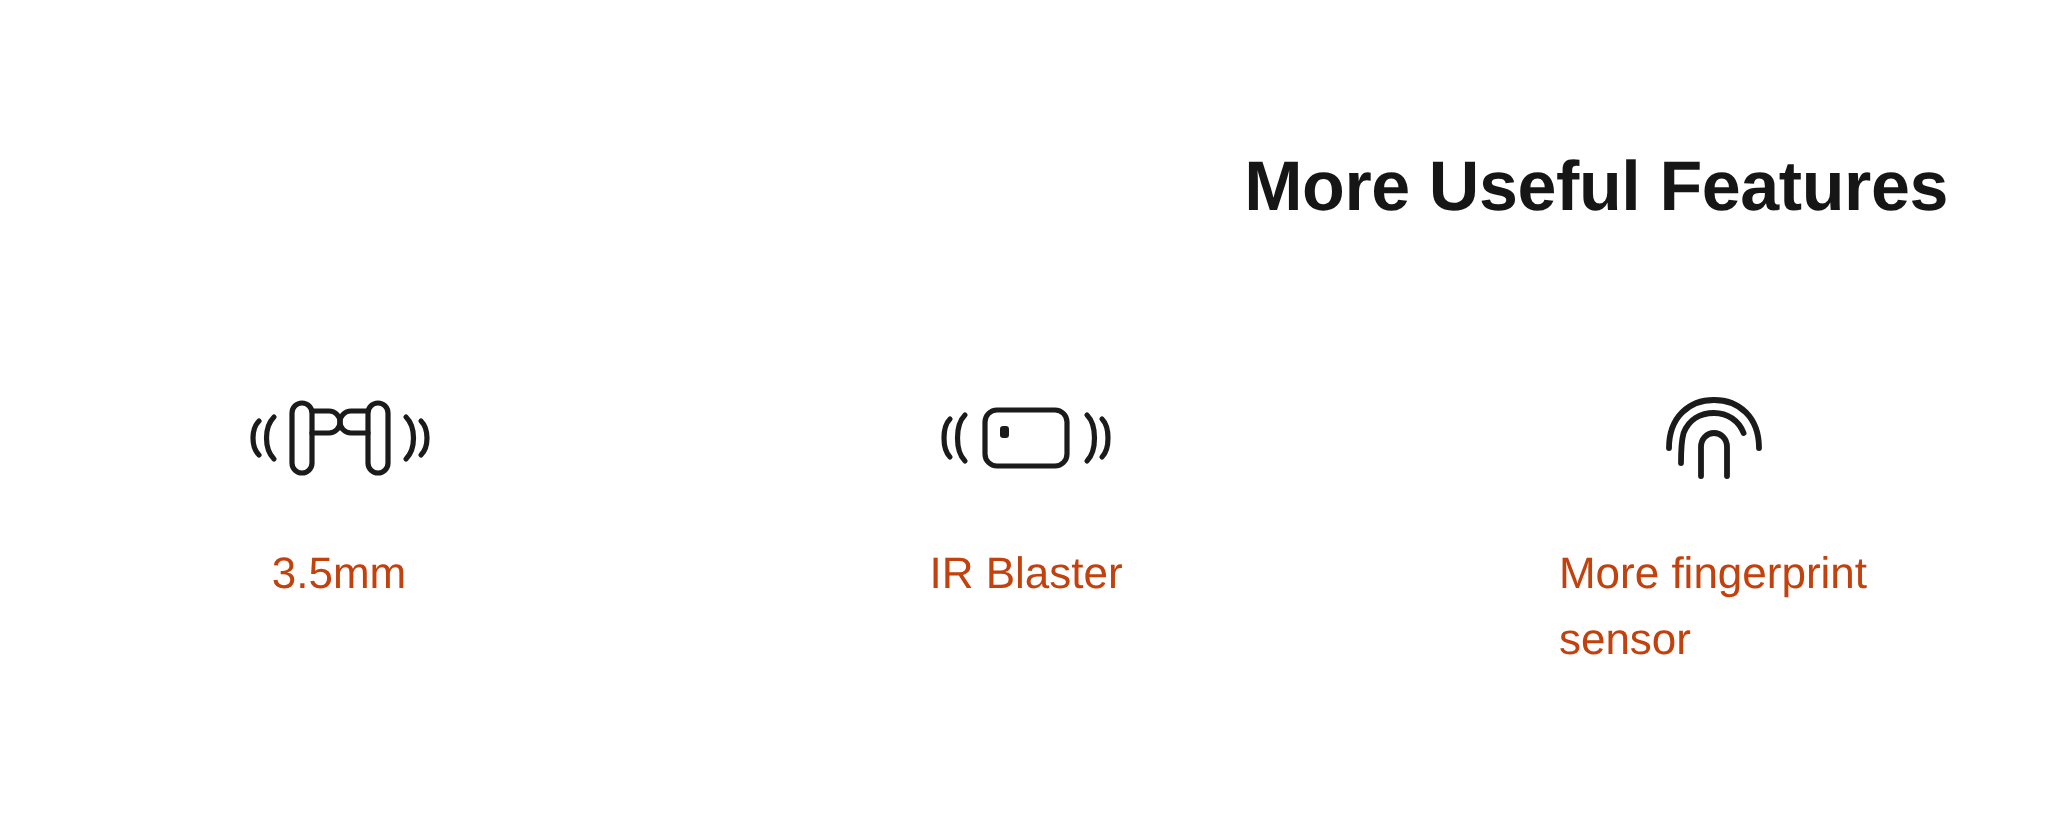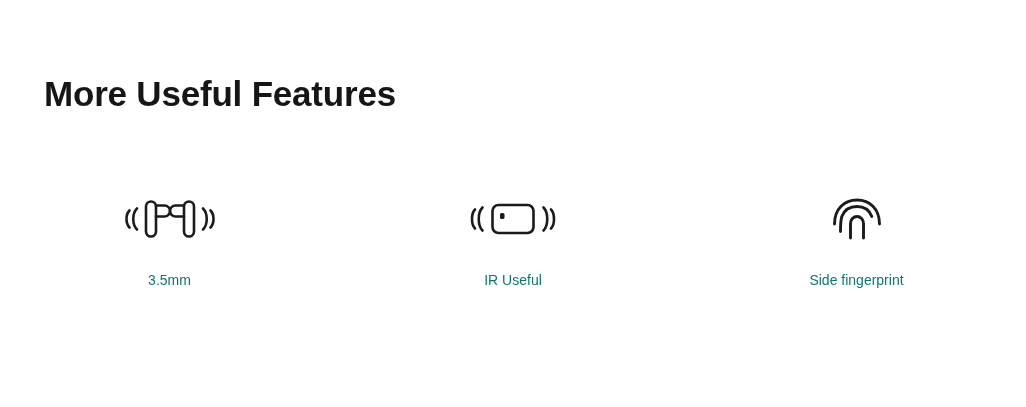--- a/index.html
+++ b/index.html
@@ -23,21 +23,21 @@
     height: 407px;
     background: #ffffff;
   }
 
   
   .section-title {
     position: absolute;
     top: 72px;
     left: 0;
     width: 974px;
-    text-align: left;
+    text-align: right;
     font-size: 35px;
     font-weight: bold;
     letter-spacing: -0.2px;
     color: #161616;
     line-height: 1.25;
     white-space: nowrap;
     padding-left: 44px;
   }
 
   
@@ -66,24 +66,24 @@
   }
 
   .feature-icon svg {
     display: block;
     overflow: visible;
   }
 
   .feature-label {
     margin-top: 22px;
     text-align: left;
-    font-size: 14px;
+    font-size: 22px;
     font-weight: normal;
     line-height: 1.5;
-    color: #0f766e;
+    color: #c2410c;
     max-width: 200px;
   }
 </style>
 </head>
 <body>
 
 <div class="page">
 
   <h2 class="section-title">More Useful Features</h2>
 
@@ -120,35 +120,36 @@
 
           <rect x="27.5" y="8" width="41" height="28" rx="6"></rect>
 
           <rect x="35" y="16" width="4.5" height="6" rx="1.6" fill="#1b1b1b" stroke="none"></rect>
 
           <path d="M78.5 10.5 C83.5 15.5 83.5 28.5 78.5 33.5"></path>
           <path d="M86 12.5 C90 16.5 90 27.5 86 31.5"></path>
         </svg>
       </div>
       <div class="feature-label">
-        <div>IR Useful</div>
+        <div>IR Blaster</div>
       </div>
     </div>
 
     <div class="feature">
       <div class="feature-icon">
         <svg width="52" height="46" viewBox="0 0 52 46" fill="none" stroke="#1b1b1b" stroke-width="2.9" stroke-linecap="round" stroke-linejoin="round">
 
           <path d="M3.5 28 C3.5 12.5 13.5 4 26 4 C38.5 4 48.5 12.5 48.5 28"></path>
 
           <path d="M9.5 35.5 C9.5 32 9.8 24 10.8 20.5 C13.5 13.5 19.5 10.5 26 10.5 C33 10.5 38.5 14.5 40.8 20.5"></path>
 
           <path d="M19.5 42 V27.5 C19.5 23.5 22.4 20.5 26 20.5 C29.6 20.5 32.5 23.5 32.5 27.5 V42"></path>
         </svg>
       </div>
       <div class="feature-label">
-        <div>Side fingerprint</div>
+        <div>More fingerprint</div>
+        <div>sensor</div>
       </div>
     </div>
 
 
   </div>
 </div>
 
 </body></html>

